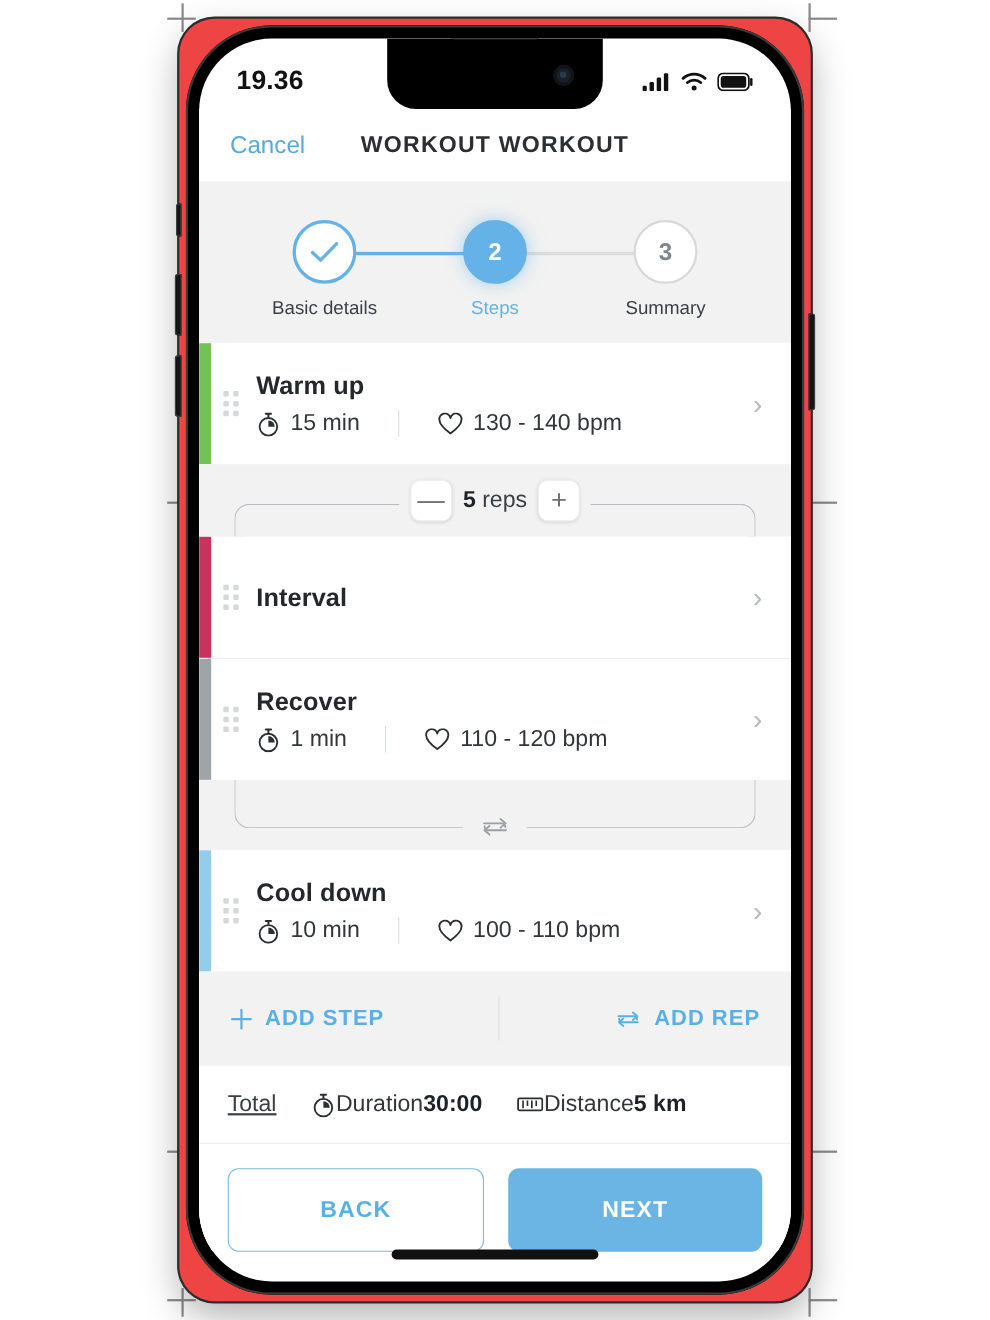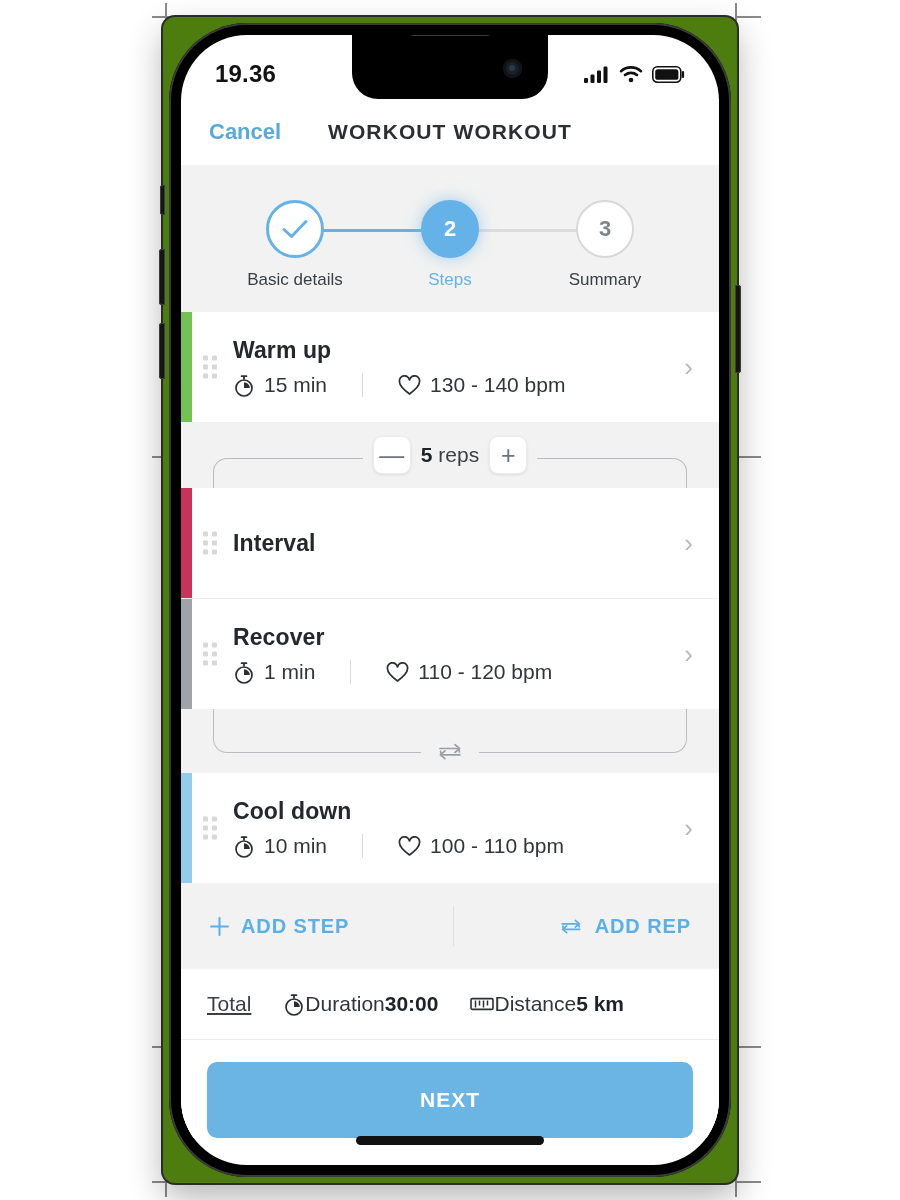--- a/index.html
+++ b/index.html
@@ -13,22 +13,22 @@
 
   
   .crop { position:absolute; background:#8a8a8a; }
   .crop.h { width:26px; height:2px; }
   .crop.v { width:2px; height:26px; }
 
   
   .phone {
     position:absolute; left:163px; top:17px;
     width:574px; height:1166px;
-    background:#4d7c0f;
-    border-radius:12px;
+    background:#ef4444;
+    border-radius:32px;
     box-shadow: 0 0 0 2px #2c2c2c, 0 14px 34px rgba(0,0,0,.30);
   }
   .phone-inner-ring{
     position:absolute; left:6px; top:6px; right:6px; bottom:6px;
     border-radius:78px; background:#000;
     box-shadow: inset 0 0 0 2px #3a3a3a;
   }
   .side-btn{ position:absolute; background:#151515; box-shadow:inset 0 0 0 1px #3d3d3d; }
   .sb-mute{ left:-3px; top:168px; width:5px; height:30px; border-radius:3px 0 0 3px; }
   .sb-up  { left:-4px; top:232px; width:6px; height:56px; border-radius:3px 0 0 3px; }
@@ -69,21 +69,21 @@
     padding:14px 34px 0 34px;
   }
   .status-time{ font-size:24px; font-weight:600; color:#121212; letter-spacing:.2px; }
   .status-right{ display:flex; align-items:center; gap:9px; }
 
   
   .navbar{
     position:relative; height:66px; background:#fff;
     display:flex; align-items:center; padding:0 28px;
   }
-  .nav-cancel{ font-size:22px; color:#5aa9dd; font-weight:700; }
+  .nav-cancel{ font-size:22px; color:#5aa9dd; font-weight:400; }
   .nav-title{
     position:absolute; left:0; right:0; text-align:center;
     font-size:21px; font-weight:700; color:#2b2f33; letter-spacing:1.1px;
   }
 
   
   .stepper{
     background:#f2f2f2; padding:30px 0 22px 0;
     position:relative;
   }
@@ -503,20 +503,21 @@
                 <rect x="1" y="2.6" width="22" height="10.8" rx="1.4" stroke="#2b2f33" stroke-width="1.6" fill="none"></rect>
                 <path d="M5.5 4.4 L5.5 11.6 M9.5 4.4 L9.5 9.4 M13.5 4.4 L13.5 11.6 M17.5 4.4 L17.5 9.4" stroke="#2b2f33" stroke-width="1.5"></path>
               </svg>
             </span>
             <span>Distance</span>
             <b>5 km</b>
           </span>
         </div>
 
         <div class="footer">
+          <div class="btn btn-back">BACK</div>
           <div class="btn btn-next">NEXT</div>
         </div>
 
       </div>
 
       <div class="home-ind"></div>
     </div>
   </div>
 </div>
 

